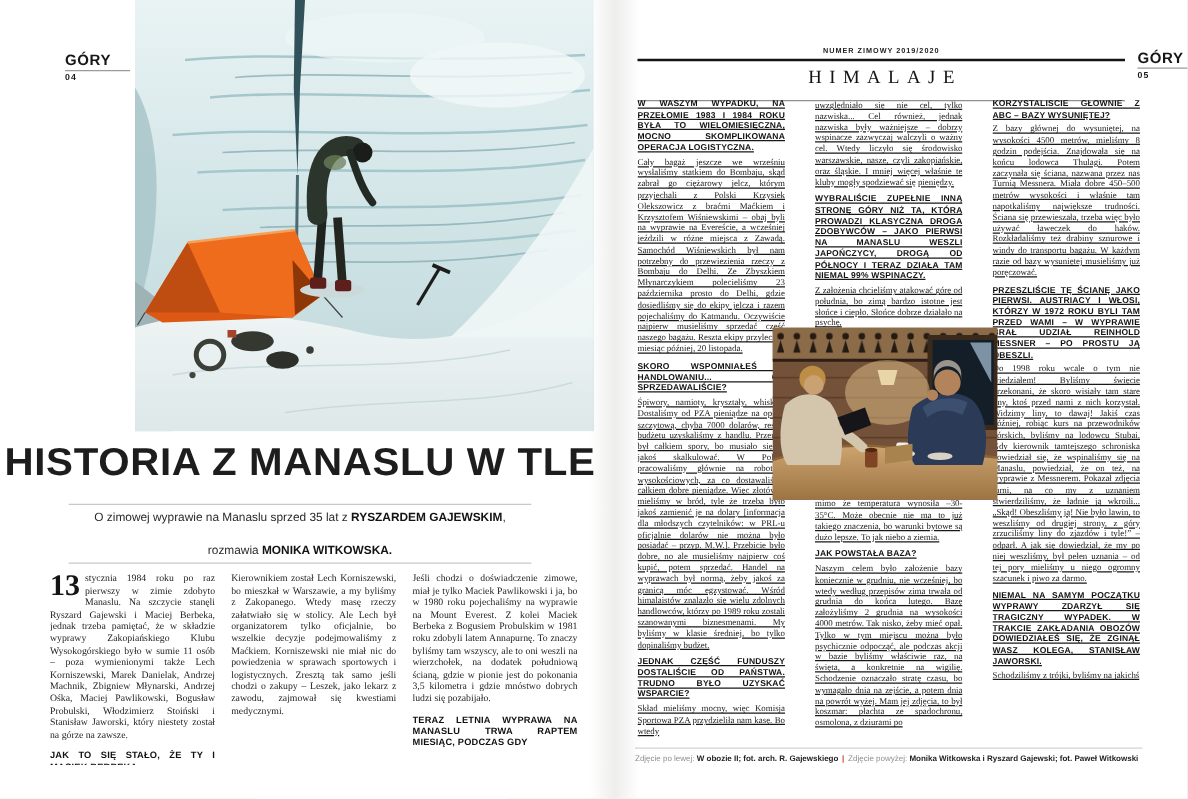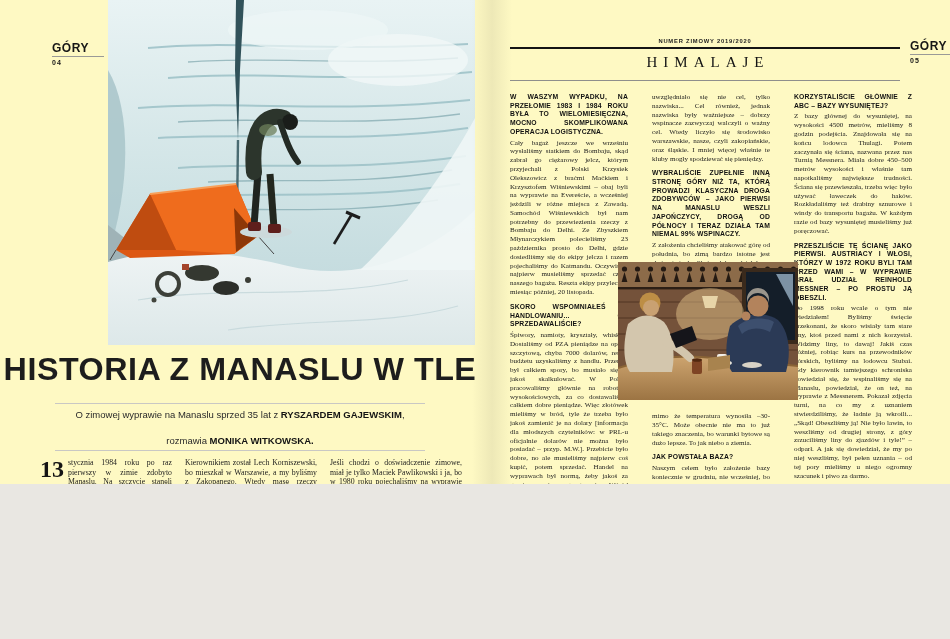--- a/index.html
+++ b/index.html
@@ -1,19 +1,19 @@
 <!DOCTYPE html>
 <html lang="pl"><head>
 <meta charset="utf-8">
 <style>
   * { margin:0; padding:0; box-sizing:border-box; }
   html,body { background:#e9e7e2; }
   .spread {
-    position:relative; width:950px; height:484px; margin:0 auto;
-    background:#fef9c3; overflow:hidden;
+    position:relative; width:950px; height:639px; margin:0 auto;
+    background:#ffffff; overflow:hidden;
     font-family:"Liberation Serif", serif; color:#191919;
   }
   .seam {
     position:absolute; left:472px; top:0; width:40px; height:639px;
     background:linear-gradient(90deg, rgba(0,0,0,0) 0%, rgba(90,85,75,0.10) 50%, rgba(0,0,0,0) 100%);
     pointer-events:none;
   }
   
   .logo-block { position:absolute; width:52px; text-align:left; }
   .logo-block .logo {
@@ -35,21 +35,21 @@
   }
   .sub-rule { position:absolute; height:0; border-top:1px solid #c9c8c4; }
   .article-subtitle {
     position:absolute; left:40px; top:409px; width:400px; text-align:center;
     font-family:"Liberation Sans", sans-serif; font-size:9.5px; line-height:12.8px; color:#2a2a2a;
   }
   .article-subtitle b { font-weight:700; color:#131313; }
   
   .col { position:absolute; overflow:hidden; text-align:justify; }
   .col.left-col { top:458px; width:132px; height:154px; }
-  .col.right-col { top:93px; width:118px; height:513px; }
+  .col.right-col { top:80px; width:118px; height:513px;text-decoration:underline; }
   .body {
     font-family:"Liberation Serif", serif; color:#1b1b1b;
   }
   .left-col .body { font-size:7.8px; line-height:9.6px; }
   .right-col .body { font-size:7.1px; line-height:8.8px; }
   .qheader {
     font-family:"Liberation Sans", sans-serif; font-weight:700; color:#111;
     letter-spacing:0.15px;
   }
   .left-col .qheader { font-size:7.4px; line-height:9.4px; margin-top:7px; }

